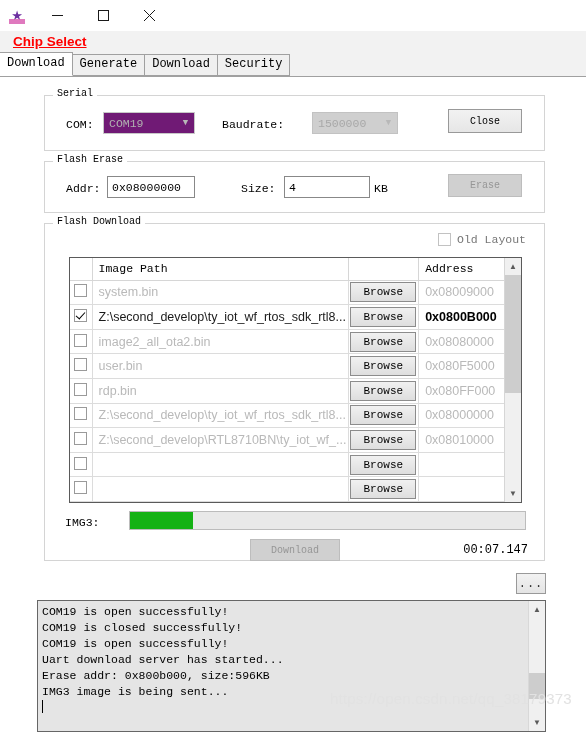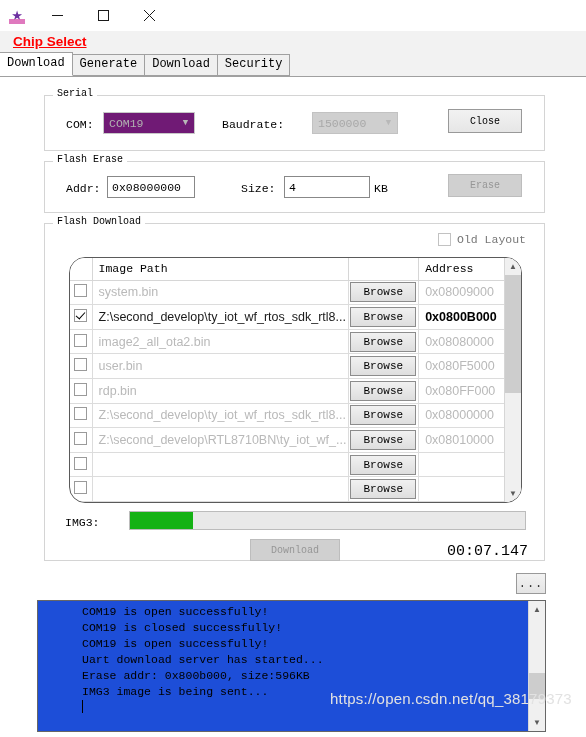--- a/index.html
+++ b/index.html
@@ -268,40 +268,39 @@
     position: absolute;
     border: 1px solid #bcbcbc;
     background: #e9e9e9;
     overflow: hidden;
   }
   .progfill { height: 100%; background: #15b215; }
 
   .timer {
     position: absolute;
     font-family: "Liberation Mono", monospace;
-    font-size: 15px; color: #000;
+    font-size: 12px; color: #000;
   }
 
   
   .dots-btn {
     position: absolute;
     border: 1px solid #999;
     background: linear-gradient(#f2f2f2, #e4e4e4);
     font-family: "Liberation Mono", monospace;
     font-size: 12px; color: #333;
     display: flex; align-items: center; justify-content: center;
     letter-spacing: 1px;
   }
   .logbox {
     position: absolute;
     border: 1px solid #666;
-    background: #1d4ed8;
+    background: #e5e5e5;
     display: flex;
     overflow: hidden;
-    padding-left: 40px;
   }
   .logtext {
     flex: 1;
     padding: 3px 0 0 4px;
     font-family: "Liberation Mono", monospace;
     font-size: 11.5px;
     line-height: 16px;
     color: #000;
     white-space: pre;
     overflow: hidden;
@@ -432,21 +431,21 @@
     </div>
 
     <div class="group" style="left:44px; top:146px; width:501px; height:338px;">
       <span class="grp-title">Flash Download</span>
 
       <div style="position:absolute; right:18px; top:9px; display:flex; align-items:center; gap:6px;">
         <span class="cbox dim"></span>
         <span class="lbl" style="position:static; color:#777;">Old Layout</span>
       </div>
 
-      <div class="tablewrap" style="left:24px; top:33px; width:453px; height:246px;border-radius:16px;">
+      <div class="tablewrap" style="left:24px; top:33px; width:453px; height:246px;">
         <table class="tbl">
           <thead>
             <tr>
               <th class="c-chk"></th>
               <th class="c-path">Image Path</th>
               <th class="c-browse"></th>
               <th class="c-addr">Address</th>
             </tr>
           </thead>
           <tbody id="tbl-body">

